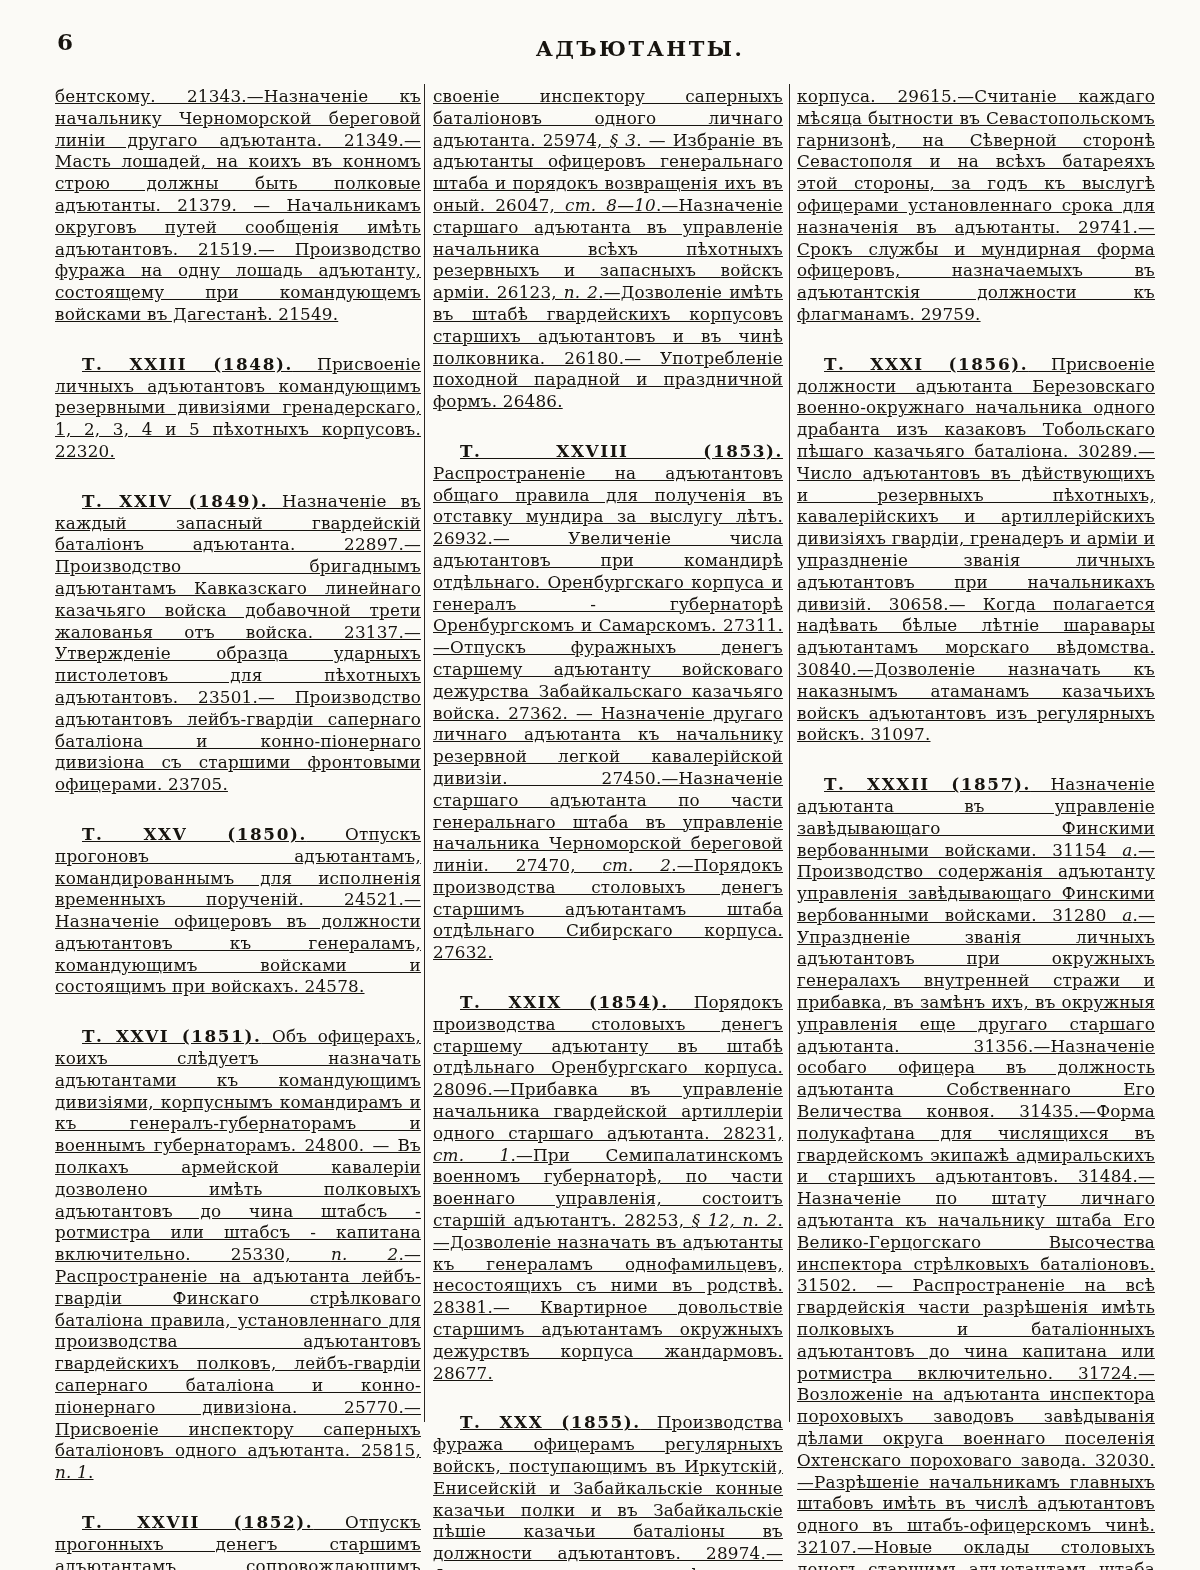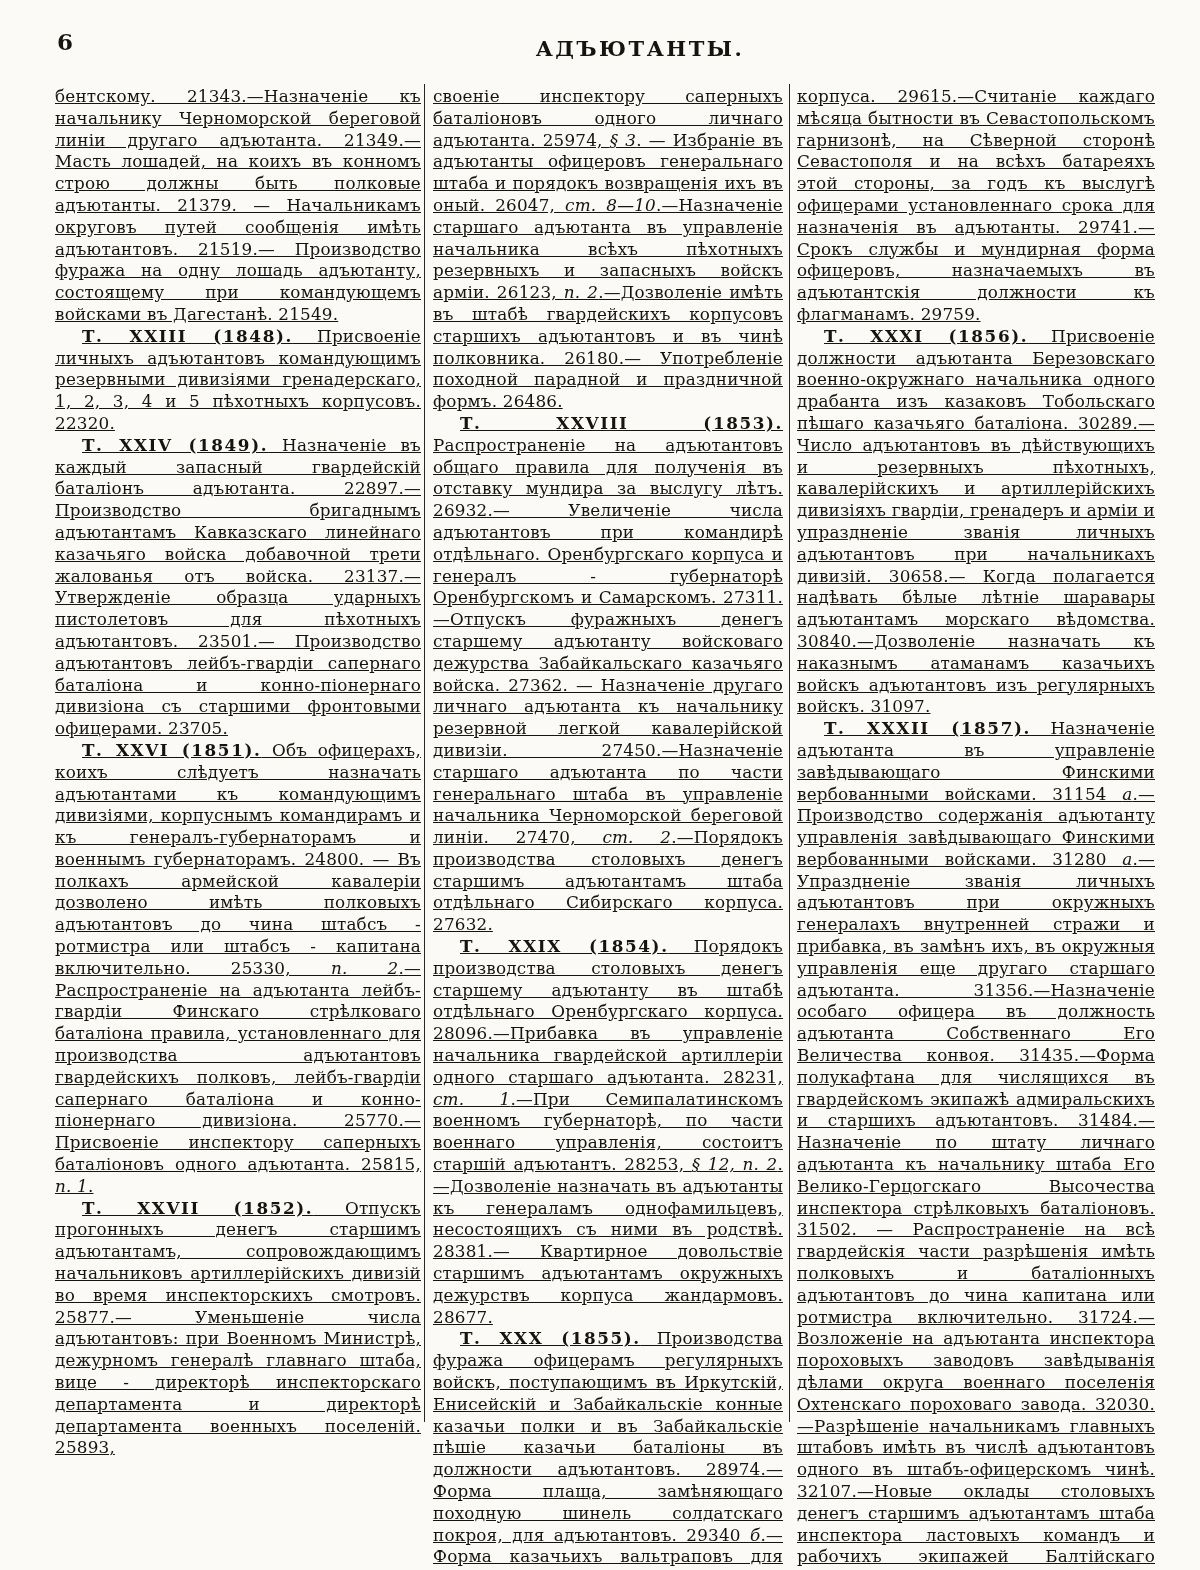--- a/index.html
+++ b/index.html
@@ -53,41 +53,42 @@
     height: 1338px;
     background: #2a2620;
   }
   .divider-1 { left: 424px; }
   .divider-2 { left: 789px; }
   p.para {
     margin: 0;
     padding: 0;
     text-decoration: underline;
   }
-  p.para.indent { text-indent: 27px; }
+  p.para.indent { text-indent: 27px; margin-top: 28px; }
   .run-b {
     font-weight: bold;
     letter-spacing: 1.6px;
   }
   .run-i { font-style: italic; }
 </style>
 </head>
 <body>
 
 <div class="page">
   <div class="page-number">6</div>
   <div class="running-title">АДЪЮТАНТЫ.</div>
 
   <div class="divider divider-1"></div>
   <div class="divider divider-2"></div>
 
   <div class="col col-1">
       <p class="para"><span class="run-n">бентскому. 21343.—Назначеніе къ начальнику Черноморской береговой линіи другаго адъютанта. 21349.—Масть лошадей, на коихъ въ конномъ строю должны быть полковые адъютанты. 21379. — Начальникамъ округовъ путей сообщенія имѣть адъютантовъ. 21519.— Производство фуража на одну лошадь адъютанту, состоящему при командующемъ войсками въ Дагестанѣ. 21549.</span></p>
       <p class="para indent"><span class="run-b">Т. XXIII (1848).</span><span class="run-n"> Присвоеніе личныхъ адъютантовъ командующимъ резервными дивизіями гренадерскаго, 1, 2, 3, 4 и 5 пѣхотныхъ корпусовъ. 22320.</span></p>
       <p class="para indent"><span class="run-b">Т. XXIV (1849).</span><span class="run-n"> Назначеніе въ каждый запасный гвардейскій баталіонъ адъютанта. 22897.—Производство бригаднымъ адъютантамъ Кавказскаго линейнаго казачьяго войска добавочной трети жалованья отъ войска. 23137.—Утвержденіе образца ударныхъ пистолетовъ для пѣхотныхъ адъютантовъ. 23501.— Производство адъютантовъ лейбъ-гвардіи сапернаго баталіона и конно-піонернаго дивизіона съ старшими фронтовыми офицерами. 23705.</span></p>
+      <p class="para indent"><span class="run-b">Т. XXV (1850).</span><span class="run-n"> Отпускъ прогоновъ адъютантамъ, командированнымъ для исполненія временныхъ порученій. 24521.—Назначеніе офицеровъ въ должности адъютантовъ къ генераламъ, командующимъ войсками и состоящимъ при войскахъ. 24578.</span></p>
       <p class="para indent"><span class="run-b">Т. XXVI (1851).</span><span class="run-n"> Объ офицерахъ, коихъ слѣдуетъ назначать адъютантами къ командующимъ дивизіями, корпуснымъ командирамъ и къ генералъ-губернаторамъ и военнымъ губернаторамъ. 24800. — Въ полкахъ армейской кавалеріи дозволено имѣть полковыхъ адъютантовъ до чина штабсъ - ротмистра или штабсъ - капитана включительно. 25330, </span><span class="run-i">п. 2</span><span class="run-n">.—Распространеніе на адъютанта лейбъ-гвардіи Финскаго стрѣлковаго баталіона правила, установленнаго для производства адъютантовъ гвардейскихъ полковъ, лейбъ-гвардіи сапернаго баталіона и конно-піонернаго дивизіона. 25770.—Присвоеніе инспектору саперныхъ баталіоновъ одного адъютанта. 25815, </span><span class="run-i">п. 1</span><span class="run-n">.</span></p>
       <p class="para indent"><span class="run-b">Т. XXVII (1852).</span><span class="run-n"> Отпускъ прогонныхъ денегъ старшимъ адъютантамъ, сопровождающимъ начальниковъ артиллерійскихъ дивизій во время инспекторскихъ смотровъ. 25877.— Уменьшеніе числа адъютантовъ: при Военномъ Министрѣ, дежурномъ генералѣ главнаго штаба, вице - директорѣ инспекторскаго департамента и директорѣ департамента военныхъ поселеній. 25893, </span></p>
     </div>
   <div class="col col-2">
       <p class="para"><span class="run-n">своеніе инспектору саперныхъ баталіоновъ одного личнаго адъютанта. 25974, </span><span class="run-i">§ 3</span><span class="run-n">. — Избраніе въ адъютанты офицеровъ генеральнаго штаба и порядокъ возвращенія ихъ въ оный. 26047, </span><span class="run-i">ст. 8—10</span><span class="run-n">.—Назначеніе старшаго адъютанта въ управленіе начальника всѣхъ пѣхотныхъ резервныхъ и запасныхъ войскъ арміи. 26123, </span><span class="run-i">п. 2</span><span class="run-n">.—Дозволеніе имѣть въ штабѣ гвардейскихъ корпусовъ старшихъ адъютантовъ и въ чинѣ полковника. 26180.— Употребленіе походной парадной и праздничной формъ. 26486.</span></p>
       <p class="para indent"><span class="run-b">Т. XXVIII (1853).</span><span class="run-n"> Распространеніе на адъютантовъ общаго правила для полученія въ отставку мундира за выслугу лѣтъ. 26932.— Увеличеніе числа адъютантовъ при командирѣ отдѣльнаго. Оренбургскаго корпуса и генералъ - губернаторѣ Оренбургскомъ и Самарскомъ. 27311.—Отпускъ фуражныхъ денегъ старшему адъютанту войсковаго дежурства Забайкальскаго казачьяго войска. 27362. — Назначеніе другаго личнаго адъютанта къ начальнику резервной легкой кавалерійской дивизіи. 27450.—Назначеніе старшаго адъютанта по части генеральнаго штаба въ управленіе начальника Черноморской береговой линіи. 27470, </span><span class="run-i">ст. 2</span><span class="run-n">.—Порядокъ производства столовыхъ денегъ старшимъ адъютантамъ штаба отдѣльнаго Сибирскаго корпуса. 27632.</span></p>
       <p class="para indent"><span class="run-b">Т. XXIX (1854).</span><span class="run-n"> Порядокъ производства столовыхъ денегъ старшему адъютанту въ штабѣ отдѣльнаго Оренбургскаго корпуса. 28096.—Прибавка въ управленіе начальника гвардейской артиллеріи одного старшаго адъютанта. 28231, </span><span class="run-i">ст. 1</span><span class="run-n">.—При Семипалатинскомъ военномъ губернаторѣ, по части военнаго управленія, состоитъ старшій адъютантъ. 28253, </span><span class="run-i">§ 12, п. 2</span><span class="run-n">.—Дозволеніе назначать въ адъютанты къ генераламъ однофамильцевъ, несостоящихъ съ ними въ родствѣ. 28381.— Квартирное довольствіе старшимъ адъютантамъ окружныхъ дежурствъ корпуса жандармовъ. 28677.</span></p>
       <p class="para indent"><span class="run-b">Т. XXX (1855).</span><span class="run-n"> Производства фуража офицерамъ регулярныхъ войскъ, поступающимъ въ Иркутскій, Енисейскій и Забайкальскіе конные казачьи полки и въ Забайкальскіе пѣшіе казачьи баталіоны въ должности адъютантовъ. 28974.—Форма плаща, замѣняющаго походную шинель солдатскаго покроя, для адъютантовъ. 29340 </span><span class="run-i">б</span><span class="run-n">.—Форма казачьихъ вальтраповъ для адъютантовъ вообще. 29345.— Форма плаща для адъютантовъ морскаго вѣдомства. 29383 </span></p>
     </div>
   <div class="col col-3">

